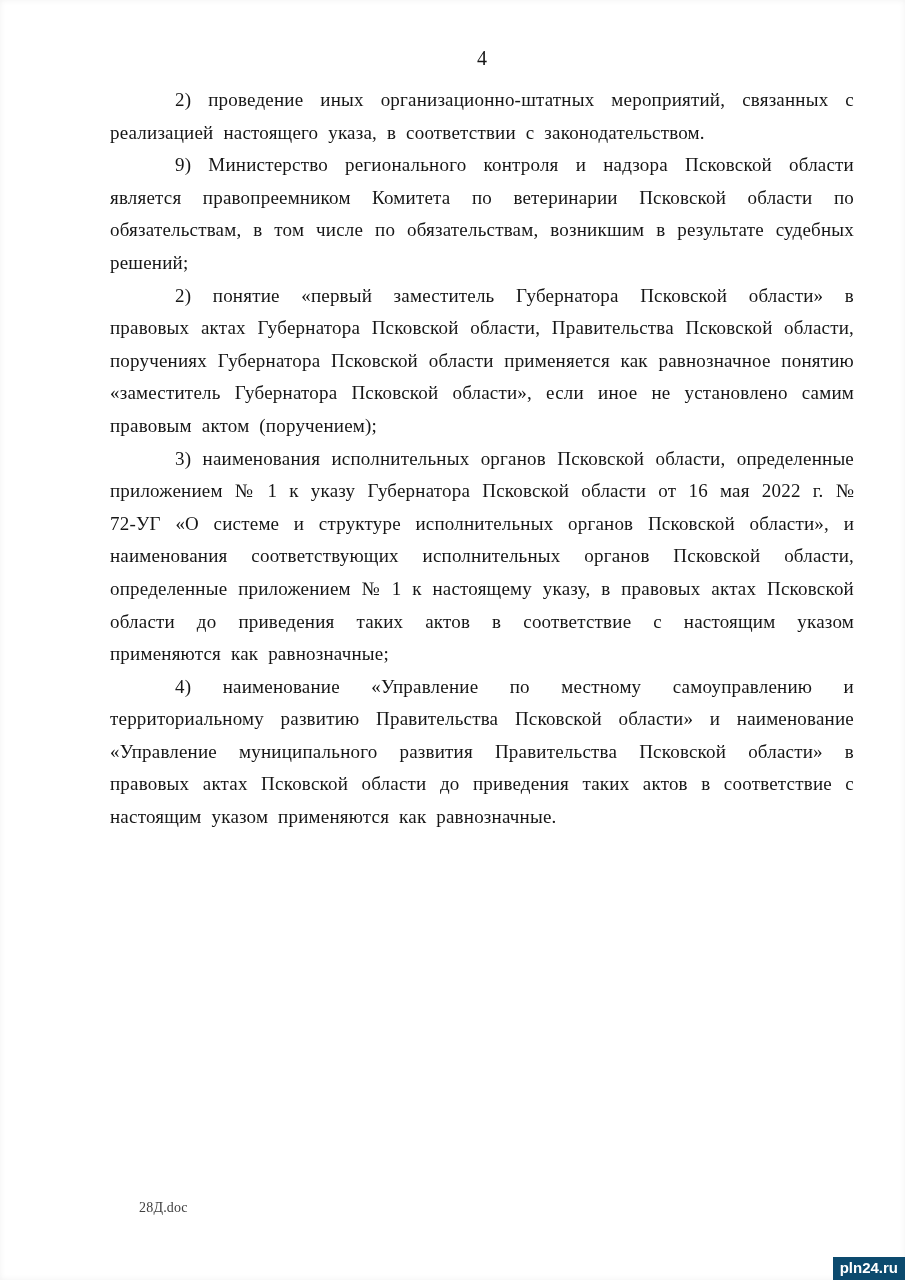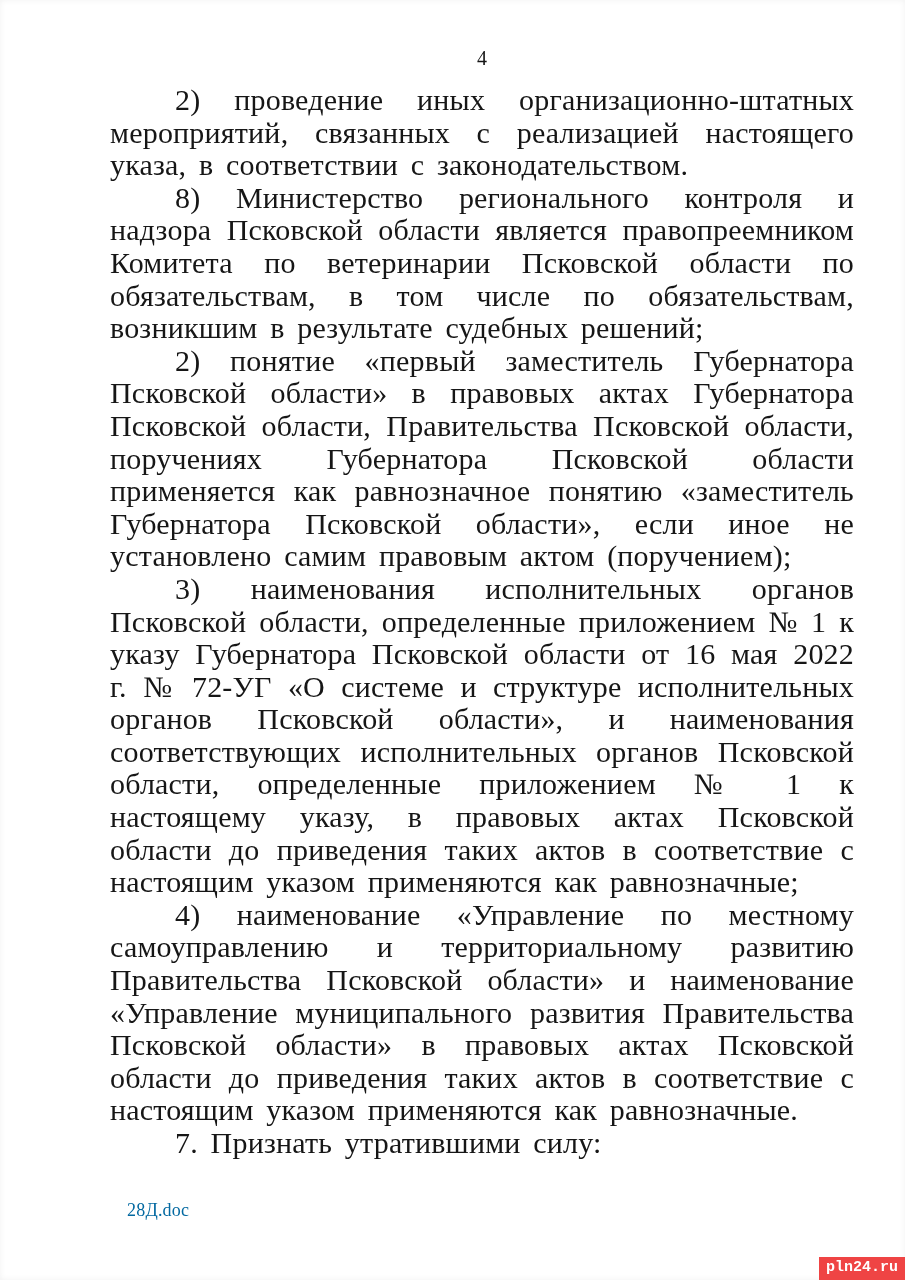--- a/index.html
+++ b/index.html
@@ -28,34 +28,34 @@
     line-height: 24px;
   }
   .content {
     position: absolute;
     top: 84px;
     left: 110px;
     width: 744px;
   }
   .para {
     margin: 0;
-    font-size: 30px;
+    font-size: 19px;
     line-height: 32.6px;
     text-align: justify;
     text-indent: 65px;
     word-spacing: 5px;
     letter-spacing: 0.2px;
   }
   .doc-footer {
     position: absolute;
-    left: 127px;
+    left: 139px;
     top: 1200px;
-    font-size: 18px;
+    font-size: 14px;
     letter-spacing: 0.2px;
-    color: #0369a1;
+    color: #404040;
   }
   .watermark {
     position: absolute;
     right: 0;
     bottom: 0;
     padding: 2px 7px 4px 7px;
     font-family: "Liberation Sans", "DejaVu Sans", sans-serif;
     font-weight: bold;
     font-size: 15px;
     line-height: 17px;
@@ -63,24 +63,23 @@
 </style>
 </head>
 <body>
 
 <div class="page">
 
   <div class="page-number">4</div>
 
   <div class="content">
     <p class="para">2) проведение иных организационно-штатных мероприятий, связанных с реализацией настоящего указа, в соответствии с законодательством.</p>
-    <p class="para">8) Министерство регионального контроля и надзора Псковской области является правопреемником Комитета по ветеринарии Псковской области по обязательствам, в том числе по обязательствам, возникшим в результате судебных решений;</p>
+    <p class="para">9) Министерство регионального контроля и надзора Псковской области является правопреемником Комитета по ветеринарии Псковской области по обязательствам, в том числе по обязательствам, возникшим в результате судебных решений;</p>
     <p class="para">2) понятие «первый заместитель Губернатора Псковской области» в правовых актах Губернатора Псковской области, Правительства Псковской области, поручениях Губернатора Псковской области применяется как равнозначное понятию «заместитель Губернатора Псковской области», если иное не установлено самим правовым актом (поручением);</p>
     <p class="para">3) наименования исполнительных органов Псковской области, определенные приложением № 1 к указу Губернатора Псковской области от 16 мая 2022 г. № 72-УГ «О системе и структуре исполнительных органов Псковской области», и наименования соответствующих исполнительных органов Псковской области, определенные приложением № 1 к настоящему указу, в правовых актах Псковской области до приведения таких актов в соответствие с настоящим указом применяются как равнозначные;</p>
     <p class="para">4) наименование «Управление по местному самоуправлению и территориальному развитию Правительства Псковской области» и наименование «Управление муниципального развития Правительства Псковской области» в правовых актах Псковской области до приведения таких актов в соответствие с настоящим указом применяются как равнозначные.</p>
-    <p class="para">7. Признать утратившими силу:</p>
   </div>
 
   <div class="doc-footer">28Д.doc</div>
 
-  <div class="watermark" style="background: #ef4444; color: rgb(255, 255, 255); font-family: Liberation Mono, monospace;">pln24.ru</div>
+  <div class="watermark" style="background: #0c4a6e; color: rgb(255, 255, 255);">pln24.ru</div>
 
 </div>
 
 </body></html>

